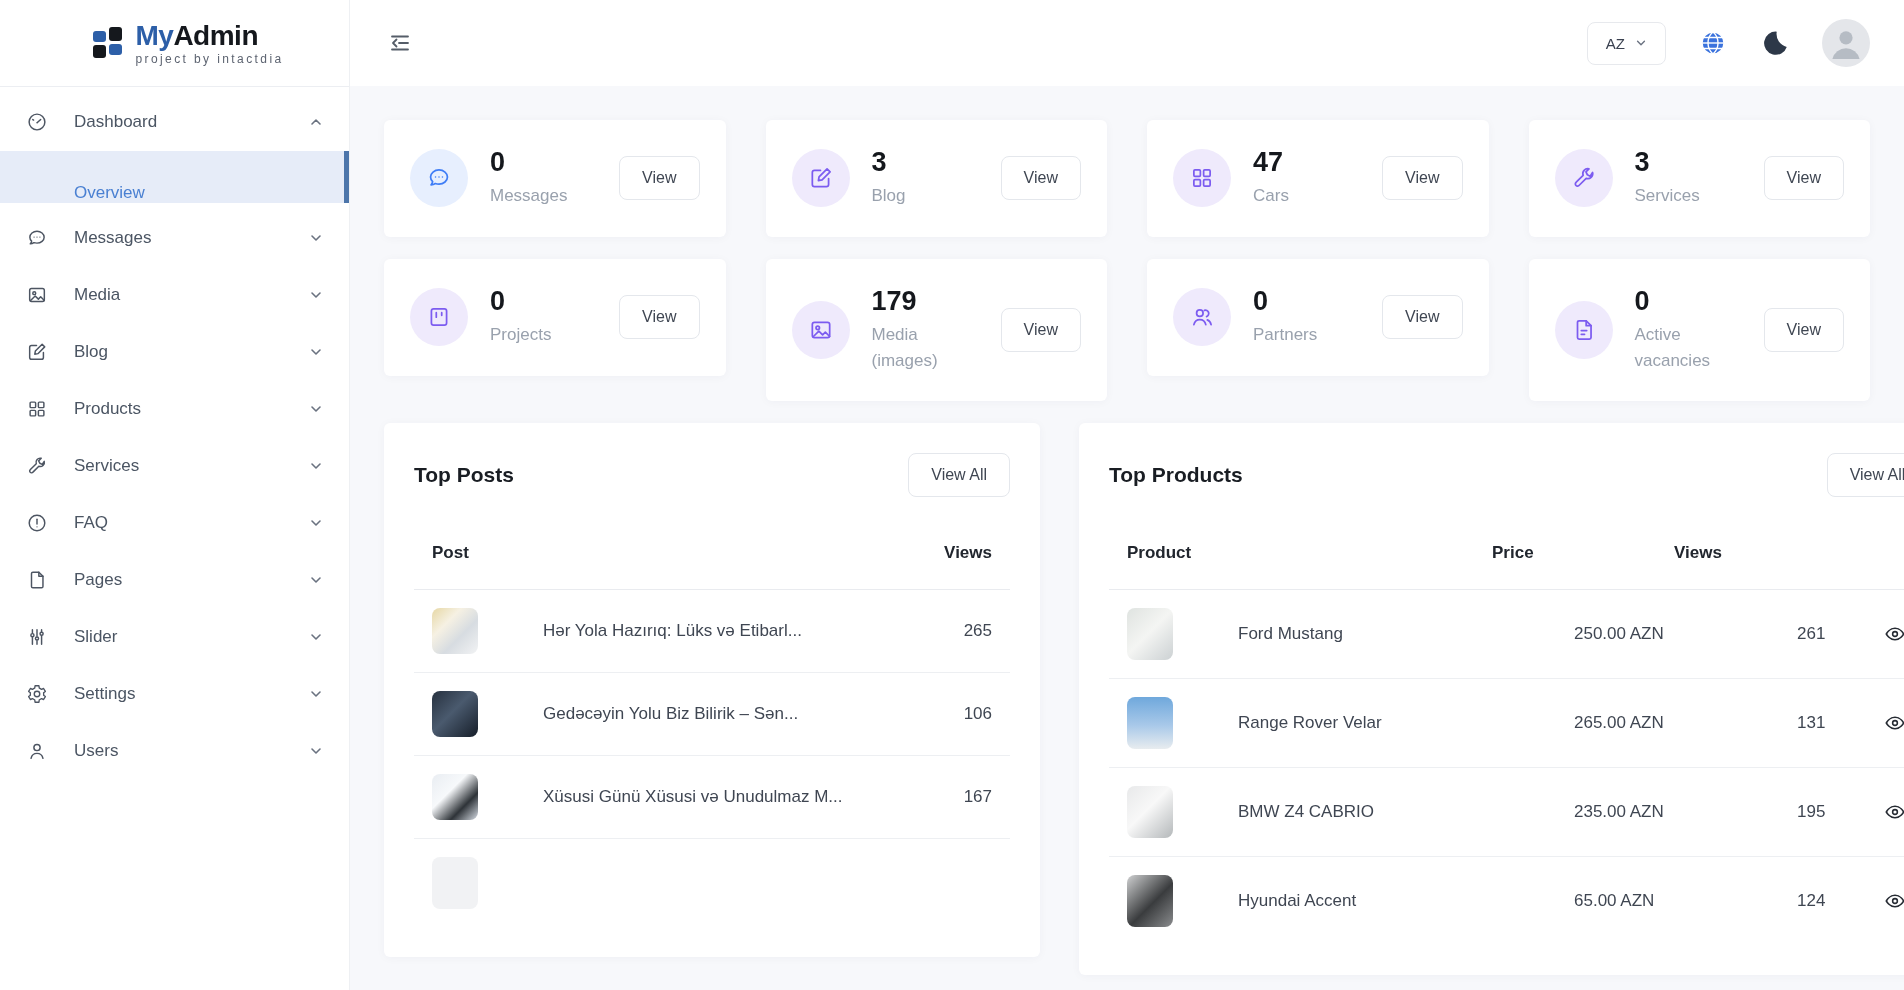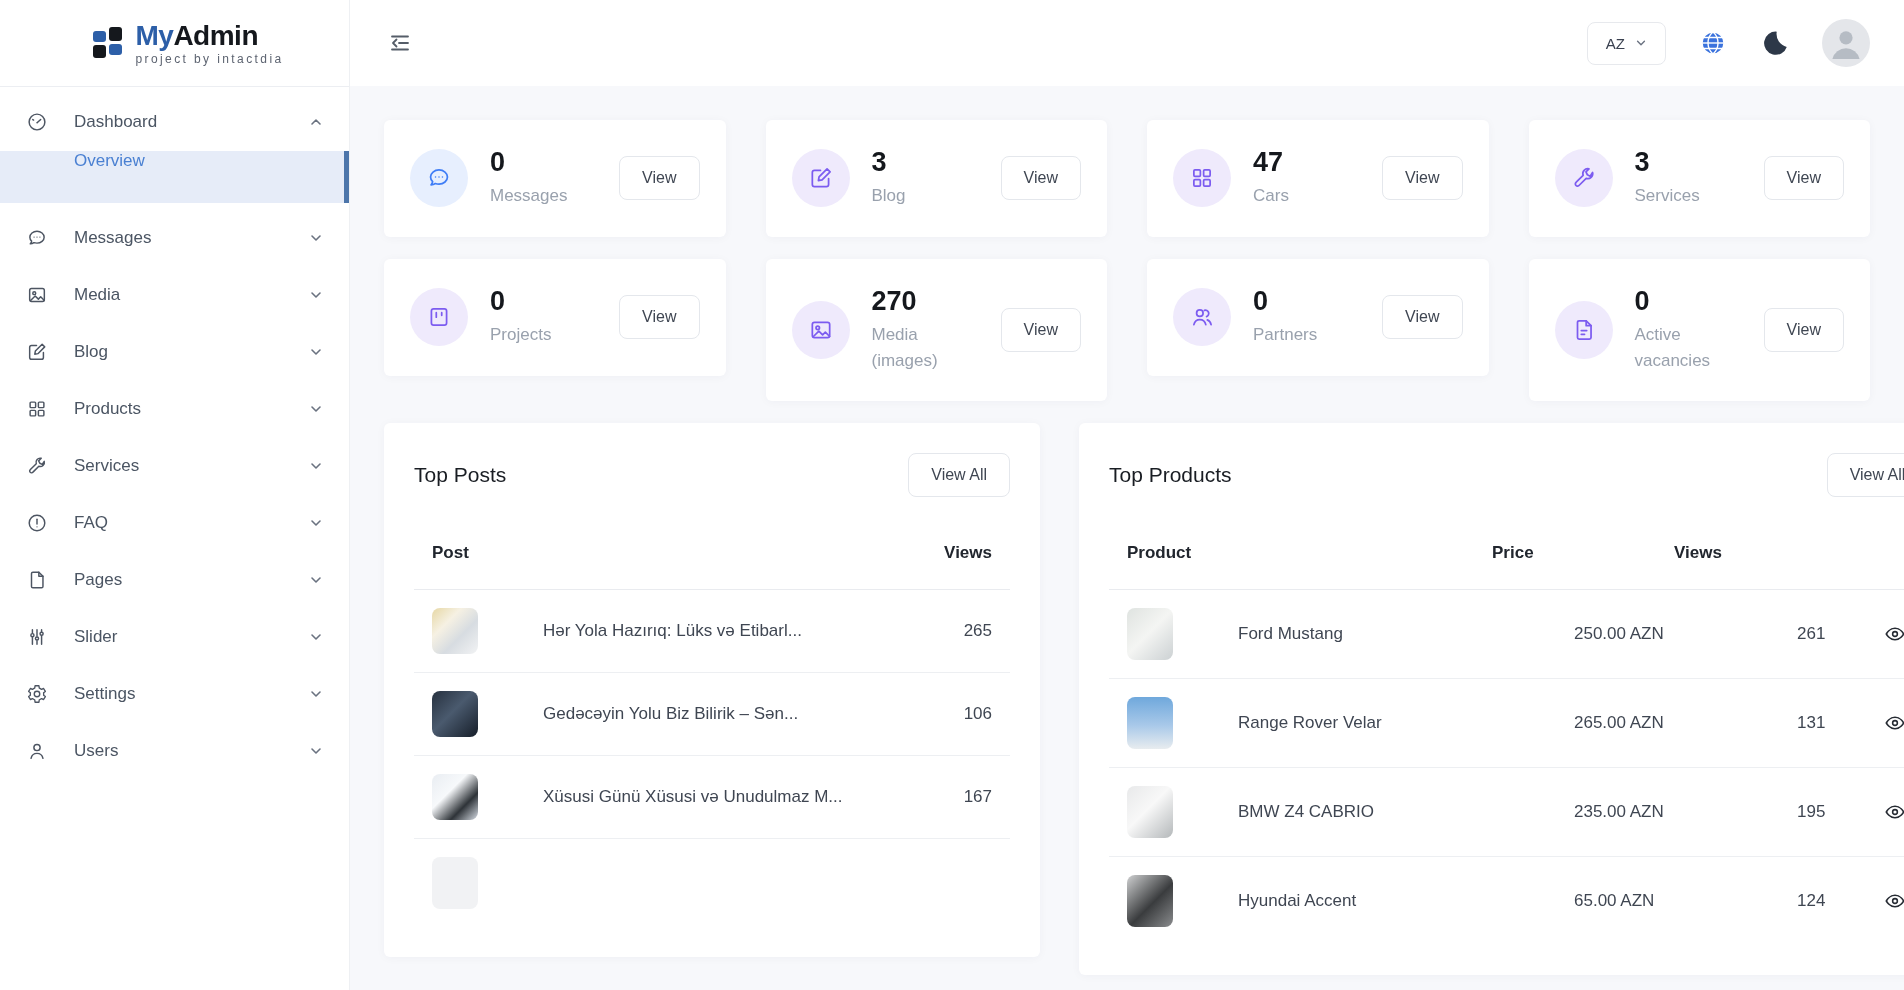--- a/index.html
+++ b/index.html
@@ -22,21 +22,21 @@
   .logo-text{line-height:1;}
   .logo-name{font-size:28px;font-weight:800;letter-spacing:-0.5px;color:#15181d;}
   .logo-name .blue{color:#2d5fa8;}
   .logo-tagline{font-size:12px;letter-spacing:2.4px;color:#5c6370;text-align:right;margin-top:3px;}
   .nav{padding-top:10px;}
   .nav-item{height:50px;display:flex;align-items:center;padding:0 26px;cursor:pointer;}
   .nav-item.spaced{height:57px;}
   .nav-icon{width:22px;height:22px;color:#4d5562;flex-shrink:0;}
   .nav-label{margin-left:26px;font-size:17px;color:#4b5563;flex:1;}
   .nav-chev{width:14px;height:14px;color:#6a7280;}
-  .nav-sub{position:relative;height:52px;display:flex;align-items:flex-start;padding-left:74px;font-size:17px;color:#4b5563;cursor:pointer;margin:4px 0 6px;}
+  .nav-sub{position:relative;height:52px;display:flex;align-items:flex-end;padding-left:74px;font-size:17px;color:#4b5563;cursor:pointer;margin:4px 0 6px;}
   .nav-sub.active{background:#e6ecf8;color:#4a80d2;}
   .active-bar{position:absolute;right:0;top:0;width:5px;height:100%;background:#4c75aa;}
   
   .main{flex:1;display:flex;flex-direction:column;min-width:0;}
   .topbar{height:86px;background:#fff;display:flex;align-items:center;justify-content:space-between;padding:0 34px;flex-shrink:0;}
   .collapse-btn{background:none;border:none;padding:4px;cursor:pointer;color:#555d68;}
   .topbar-right{display:flex;align-items:center;gap:32px;}
   .lang-btn{display:flex;align-items:center;gap:10px;background:#fff;border:1px solid #e7e9ed;border-radius:8px;padding:12px 18px;font-size:15px;color:#3a4150;cursor:pointer;font-family:inherit;}
   .icon-btn{background:none;border:none;padding:0;cursor:pointer;}
   .avatar{width:48px;height:48px;border-radius:50%;background:#e4e6ea;display:flex;align-items:center;justify-content:center;cursor:pointer;overflow:hidden;}
@@ -50,21 +50,21 @@
   .stat-circle.c-purple{background:#efeafc;color:#7c5cf0;}
   .stat-value{font-size:27px;font-weight:700;color:#15181d;line-height:1.05;}
   .stat-label{font-size:17px;color:#99a1ad;margin-top:7px;max-width:112px;line-height:1.5;}
   .btn-outline{background:#fff;border:1px solid #e4e7ec;border-radius:8px;padding:12px 22px;font-size:16px;color:#3f4652;cursor:pointer;font-family:inherit;white-space:nowrap;}
   
   .panels-row{display:flex;gap:39px;margin-top:22px;align-items:flex-start;}
   .panel{background:#fff;border-radius:6px;padding:30px;box-shadow:0 1px 10px rgba(25,35,65,.04);}
   .panel-posts{width:596px;flex-shrink:0;}
   .panel-products{flex:1;}
   .panel-head{display:flex;align-items:center;justify-content:space-between;margin-bottom:46px;}
-  .panel-title{font-size:21px;font-weight:400;color:#191d23;margin:0;}
+  .panel-title{font-size:21px;font-weight:700;color:#191d23;margin:0;}
   .thead{display:grid;align-items:center;font-size:17px;font-weight:700;color:#21262e;padding:0 18px 26px;border-bottom:1px solid #e9ebef;}
   .thead-posts{grid-template-columns:1fr 80px;}
   .thead-products{grid-template-columns:365px 182px 1fr 44px;}
   .th-right{text-align:right;}
   .trow{display:grid;align-items:center;padding:18px 18px;border-bottom:1px solid #edeff2;gap:41px;}
   .trow:last-child{border-bottom:none;}
   .trow-posts{grid-template-columns:70px 1fr 80px;}
   .trow-products{grid-template-columns:70px 295px 182px 1fr 44px;}
   .thumb{width:46px;height:46px;border-radius:8px;}
   .thumb-tall{height:52px;}
@@ -410,21 +410,21 @@
       <div class="stat-card">
         <div class="stat-left">
           <div class="stat-circle c-purple">
             <svg width="26" height="26" viewBox="0 0 24 24" fill="none" stroke="currentColor" stroke-width="1.6" stroke-linecap="round" stroke-linejoin="round">
                 <rect x="4" y="5" width="16" height="14" rx="2"></rect>
                 <circle cx="9" cy="10" r="1.6"></circle>
                 <path d="M5 18l5-5 3.5 3.5L16 14l4 4"></path>
               </svg>
           </div>
           <div class="stat-text">
-            <div class="stat-value">270</div>
+            <div class="stat-value">179</div>
             <div class="stat-label">Media (images)</div>
           </div>
         </div>
         <button class="btn-outline">View</button>
       </div>
 
       <div class="stat-card">
         <div class="stat-left">
           <div class="stat-circle c-purple">
             <svg width="26" height="26" viewBox="0 0 24 24" fill="none" stroke="currentColor" stroke-width="1.6" stroke-linecap="round" stroke-linejoin="round">

